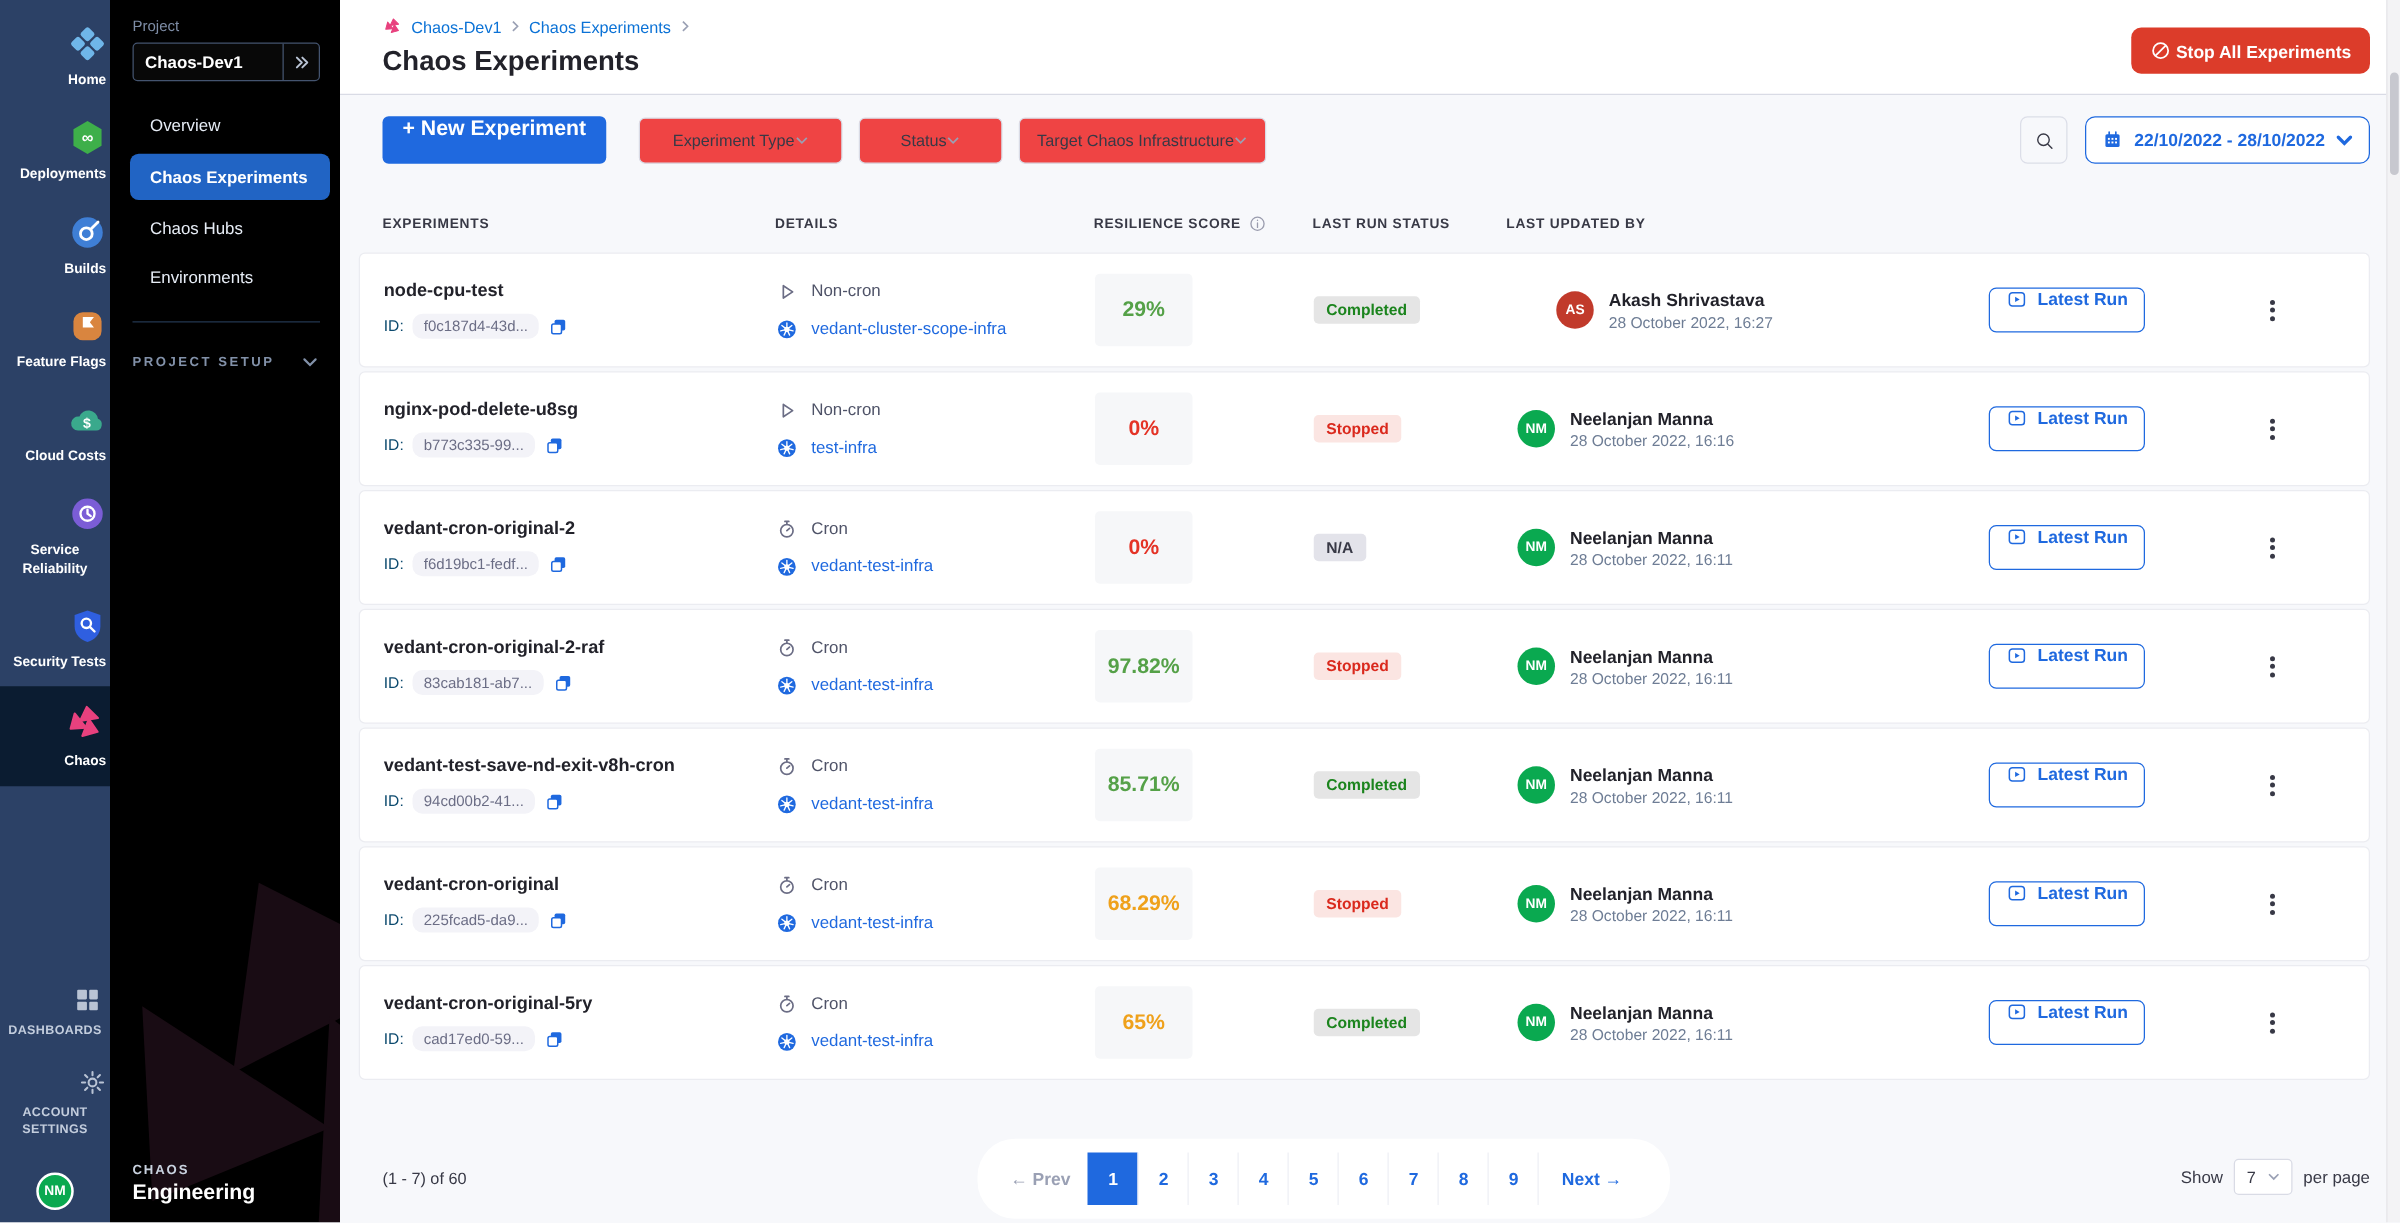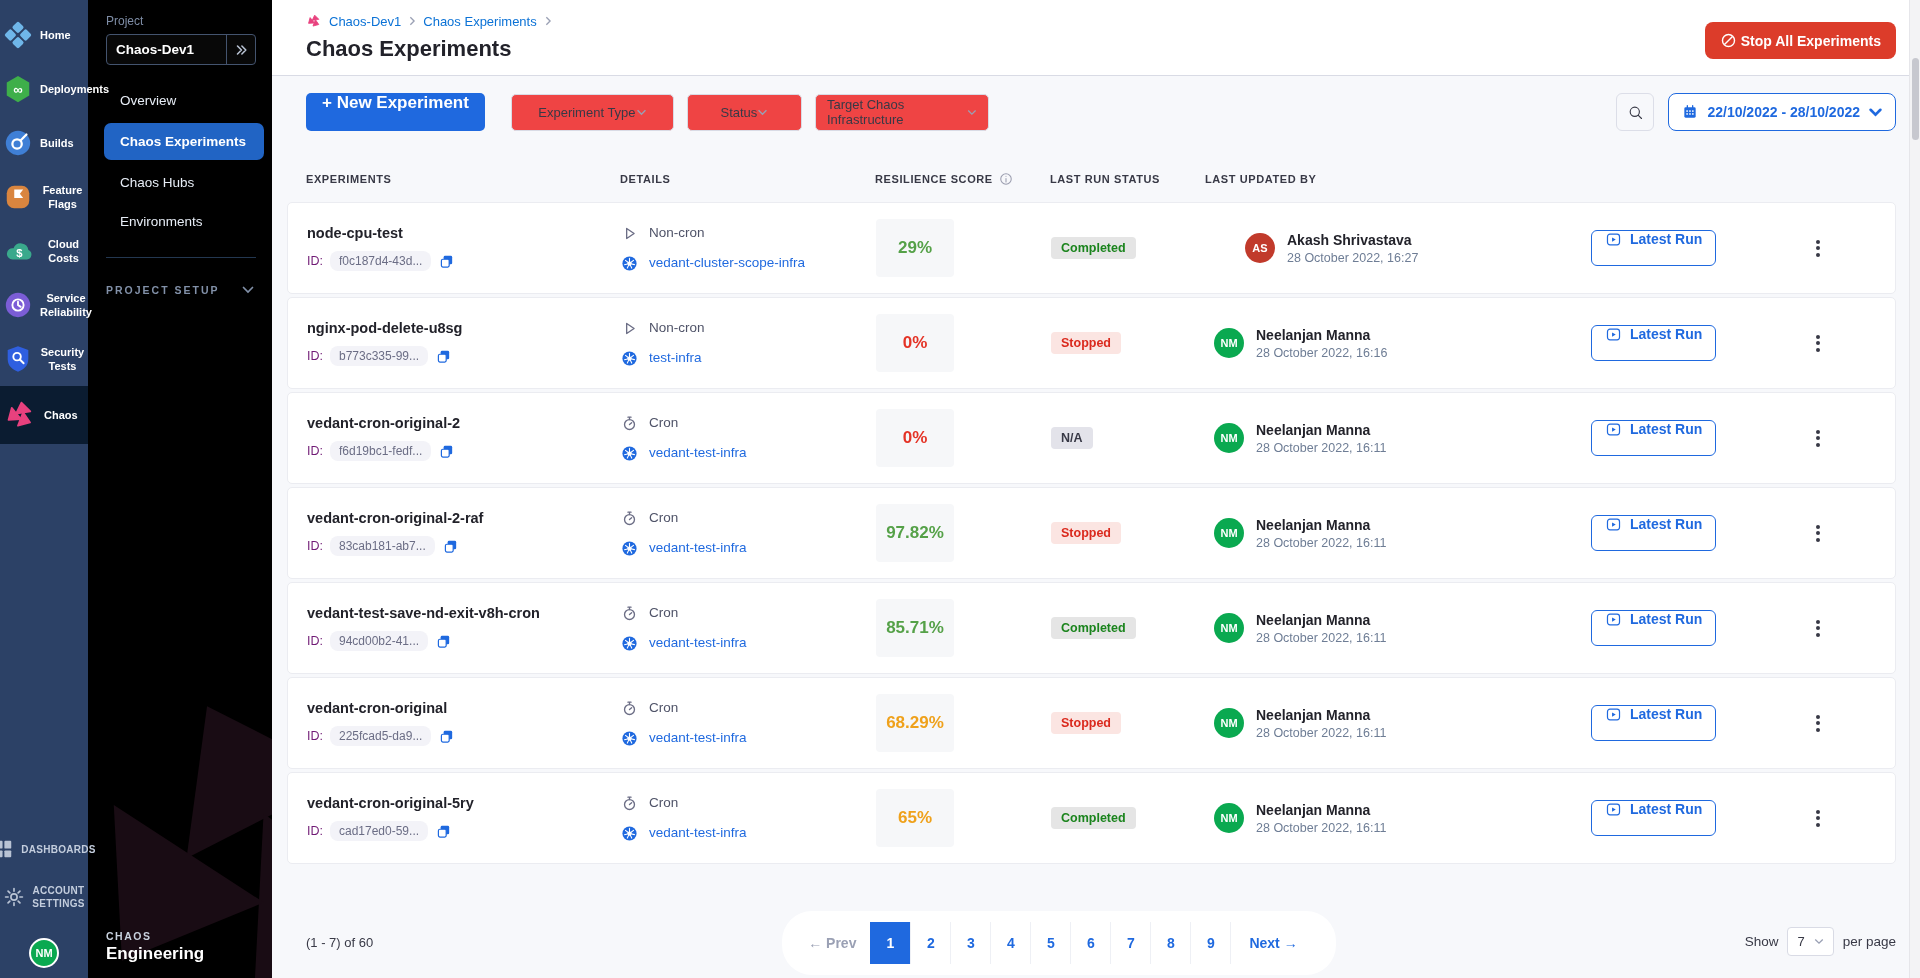--- a/index.html
+++ b/index.html
@@ -2,21 +2,21 @@
 <html><head>
 <meta charset="utf-8">
 <style>
   *{box-sizing:border-box;margin:0;padding:0}
   html,body{width:1920px;height:978px;overflow:hidden}
   body{font-family:"Liberation Sans",sans-serif;background:#f7f8fb;color:#22222a;position:relative}
   .app{display:flex;width:100%;height:100%}
 
   
   .rail{width:88px;background:#2c4166;display:flex;flex-direction:column;flex-shrink:0;padding-top:8px;z-index:3}
-  .rail-item{display:flex;flex-direction:row;align-items:center;gap:7px;padding:12px 3px;cursor:pointer}
+  .rail-item{display:flex;flex-direction:column;align-items:flex-end;gap:7px;padding:12px 3px;cursor:pointer}
   .rail-item .lbl{font-size:11px;font-weight:700;color:#fff;text-align:center;line-height:1.3}
   .rail-item.active{background:#0b1c31}
   .rail-bottom{margin-top:auto;display:flex;flex-direction:column;align-items:center;padding-bottom:10px}
   .rail-bottom .rail-item .lbl{color:#c3cddd;font-size:10px;font-weight:700;letter-spacing:.3px}
   .rail-avatar{width:30px;height:30px;border-radius:50%;background:#0aa950;border:2px solid #fff;color:#fff;
     font-size:11px;font-weight:700;display:flex;align-items:center;justify-content:center;margin-top:16px;cursor:pointer}
 
   
   .panel{width:184px;background:#000000;flex-shrink:0;position:relative;overflow:hidden;z-index:2;display:flex;flex-direction:column}
   .project-label{color:#7e8da6;font-size:12px;margin:14px 0 6px 18px}
@@ -41,35 +41,35 @@
   .crumb-sep{display:flex;align-items:center}
   .page-title{font-size:22px;font-weight:700;color:#22222a;margin-top:7px}
   .btn-danger{align-self:flex-start;margin-top:9px;display:flex;align-items:center;gap:4px;background:#dc3c2a;color:#fff;
     border:none;border-radius:8px;height:37px;padding:0 15px;font-size:14px;font-weight:700;cursor:pointer;font-family:inherit}
 
   .toolbar{display:flex;align-items:center;gap:13px;padding:17px 24px 15px 34px}
   .btn-primary{display:flex;align-items:flex-start;gap:4px;background:#1f69df;color:#fff;border:none;border-radius:5px;height:38px;
     padding:0 16px;font-size:17px;font-weight:700;cursor:pointer;font-family:inherit}
   .select{display:flex;align-items:center;justify-content:center;background:#ef4444;border:1px solid #d9dbe5;border-radius:5px;
     height:37px;padding:0 11px;font-size:13px;color:#383946;cursor:pointer}
-  .sel-1{width:163px;margin-left:13px}.sel-2{width:115px}.sel-3{width:174px}
+  .sel-1{width:163px;margin-left:13px}.sel-2{width:115px}.sel-3{width:198px}
   .toolbar-right{margin-left:auto;display:flex;align-items:center;gap:14px}
   .search-btn{width:38px;height:38px;border:1px solid #dcdee8;border-radius:6px;background:transparent;display:flex;align-items:center;justify-content:center;cursor:pointer}
   .date-btn{display:flex;align-items:center;gap:9px;background:#fff;border:1.5px solid #1f69df;border-radius:8px;height:38px;
     padding:0 13px;color:#1f69df;font-size:14px;font-weight:700;cursor:pointer;font-family:inherit}
 
   .grid-cols{display:grid;grid-template-columns:314px 255px 175px 155px 385px 150px 1fr;align-items:center}
   .thead{padding:26px 24px 16px 34px;font-size:11px;font-weight:700;color:#383946;letter-spacing:.6px}
   .th{display:flex;align-items:center;gap:6px}
 
   .rows{padding:0 24px 0 15px}
   .t-row{background:#fff;border:1px solid #ebecf1;border-radius:5px;margin-bottom:3px;height:92px;padding-left:19px;cursor:pointer}
   .exp-name{font-size:14.5px;font-weight:700;color:#22222a}
   .exp-id{display:flex;align-items:center;gap:7px;margin-top:10px}
-  .id-label{font-size:12.5px;color:#701a75}
+  .id-label{font-size:12.5px;color:#0c4a6e}
   .id-pill{font-size:12px;color:#6b6d85;background:#f3f3f8;border-radius:8px;padding:3px 9px}
   .copy-icon{display:flex;cursor:pointer}
   .det-line{display:flex;align-items:flex-start;gap:11px;font-size:13.5px;color:#4f5368}
   .det-line + .det-line{margin-top:13px}
   .infra-link{color:#1f69df;text-decoration:none;cursor:pointer}
   .score-box{width:78px;height:58px;border-radius:4px;background:#f6f7f9;display:flex;align-items:center;justify-content:center}
   .score{font-size:17px;font-weight:700}
   .score-green{color:#55a148}.score-red{color:#e43326}.score-orange{color:#efa11b}
   .status-pill{display:inline-block;padding:4px 10px;border-radius:4px;font-size:12.5px;font-weight:700}
   .pill-completed{background:#e5e5e5;color:#1b841d}

